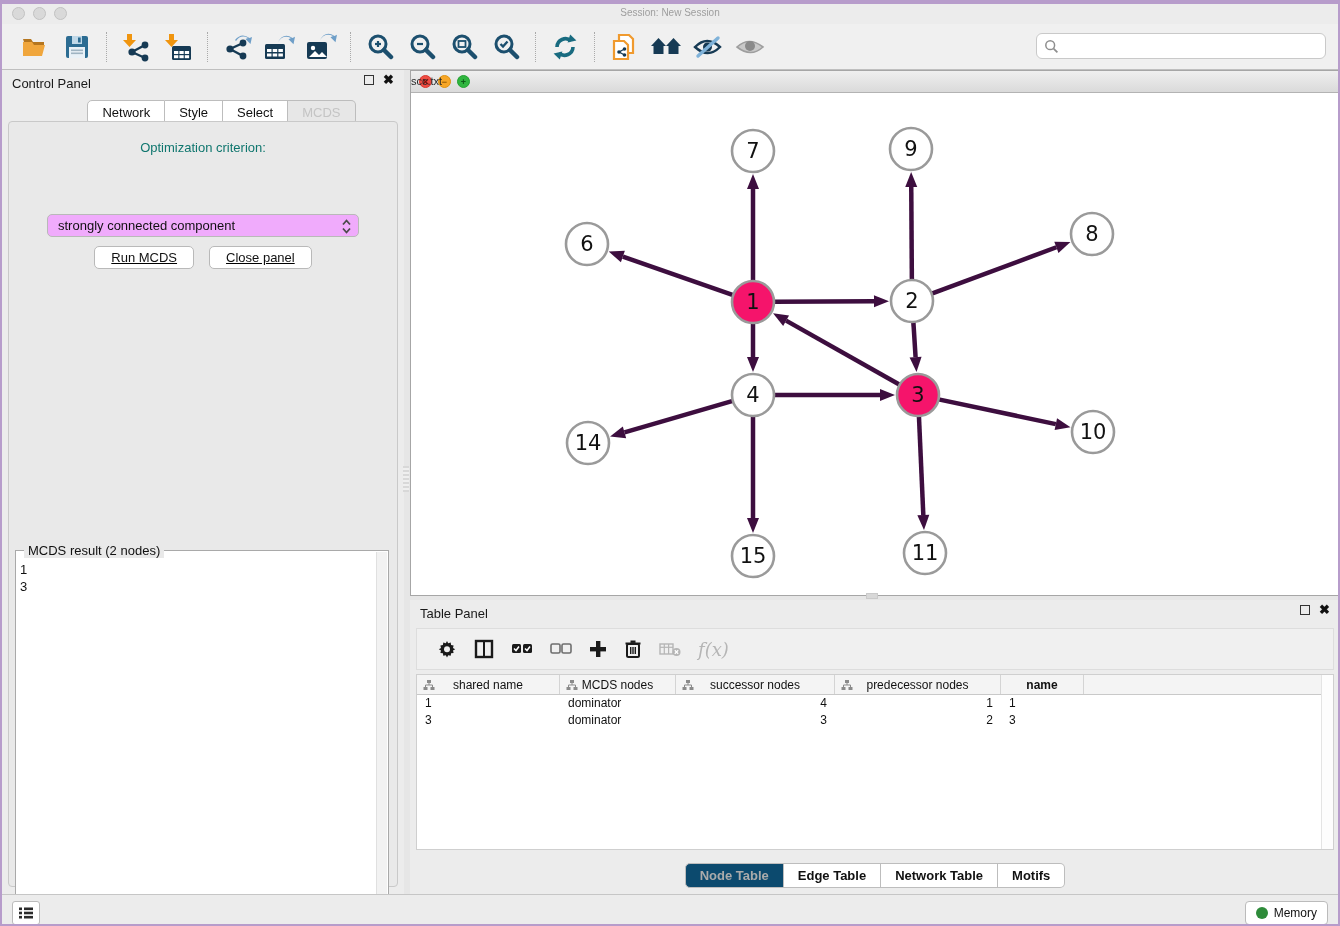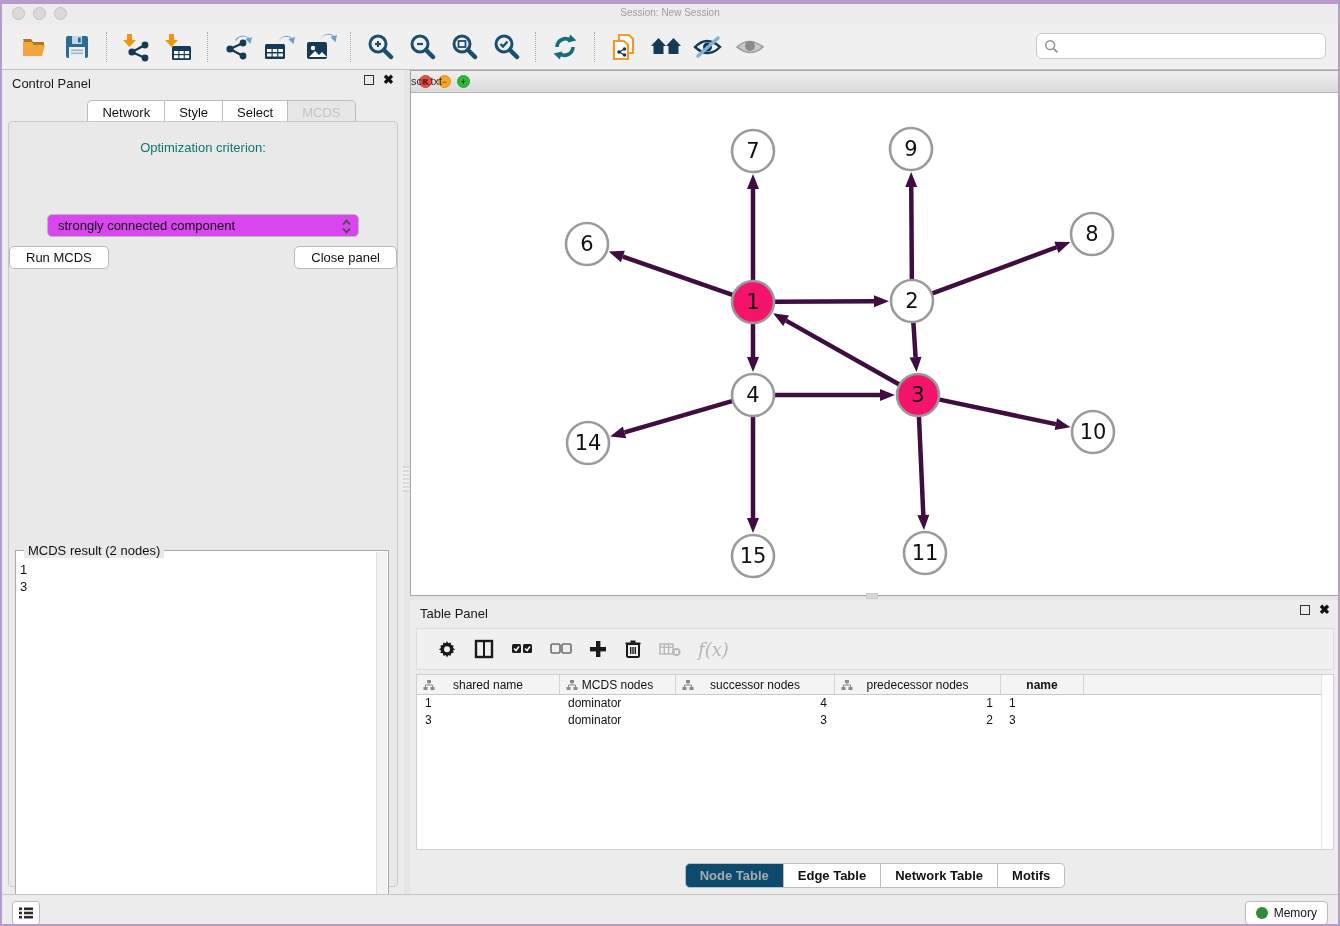--- a/index.html
+++ b/index.html
@@ -27,23 +27,23 @@
   .ph-icons { position:absolute; right:10px; top:5px; display:flex; gap:9px; align-items:center; }
   .float-ic { width:10px; height:10px; border:1.6px solid #333; display:inline-block; }
   .close-ic { font-size:13px; font-weight:bold; color:#111; line-height:10px; }
   .cp-tabs { position:absolute; left:0; top:30px; width:100%; display:flex; justify-content:center;padding-left:37px; }
   .cp-tab { font-size:13px; padding:4px 14px; background:#fff; border:1px solid #BDBDBD; border-left:none; color:#111; }
   .cp-tab:first-child { border-left:1px solid #BDBDBD; border-radius:5px 0 0 5px; }
   .cp-tab:last-child { border-radius:0 5px 5px 0; }
   .cp-tab.active { background:#E7E7E7; color:#C4C4C4; }
   .cp-body { position:absolute; left:6px; top:51px; width:390px; height:766px; background:#E9E9E9; border:1px solid #C9C9C9; border-radius:4px; }
   .opt-label { margin-top:18px; text-align:center; font-size:13px; color:#0f766e; }
-  .dropdown { position:absolute; left:38px; top:92px; width:312px; height:23px; background:#d946ef; border:1px solid #B9B9B9; border-radius:5px; font-size:13px; color:#111; display:flex; align-items:center; padding-left:10px; }
+  .dropdown { position:absolute; left:38px; top:92px; width:312px; height:23px; background:#f0abfc; border:1px solid #B9B9B9; border-radius:5px; font-size:13px; color:#111; display:flex; align-items:center; padding-left:10px; }
   .dd-stepper { position:absolute; right:6px; top:3px; }
-  .cp-buttons { position:absolute; left:0; top:124px; width:100%; display:flex; justify-content:space-between; gap:15px; }
+  .cp-buttons { position:absolute; left:0; top:124px; width:100%; display:flex; justify-content:center; gap:15px;text-decoration:underline; }
   .cp-btn { background:#fff; border:1px solid #B9B9B9; border-radius:5px; font-size:13px; color:#111; padding:3px 16px; height:23px; font-family:"Liberation Sans",sans-serif; }
   .result-group { position:absolute; left:6px; top:428px; width:374px; height:380px; border:1px solid #A9A9A9; background:#fff; }
   .result-legend { position:absolute; left:8px; top:-8px; background:#E9E9E9; padding:0 4px; font-size:13px; color:#111; }
   .result-lines { position:absolute; left:4px; top:10px; font-size:13px; color:#111; line-height:17px; }
   .result-scroll { position:absolute; right:1px; top:1px; width:11px; height:376px; background:#F2F2F2; border-left:1px solid #E0E0E0; }
   
   .netwin { position:absolute; left:408px; top:66px; width:930px; height:526px; background:#fff; border:1px solid #A6A6A6; }
   .net-titlebar { position:absolute; left:0; top:0; width:100%; height:22px; background:linear-gradient(#EFEFEF,#DADADA); border-bottom:1px solid #B3B3B3; }
   .net-lights { position:absolute; left:8px; top:4px; display:flex; gap:6px; }
   .nl { width:13px; height:13px; border-radius:50%; font-size:9px; font-weight:bold; text-align:center; line-height:13px; }

